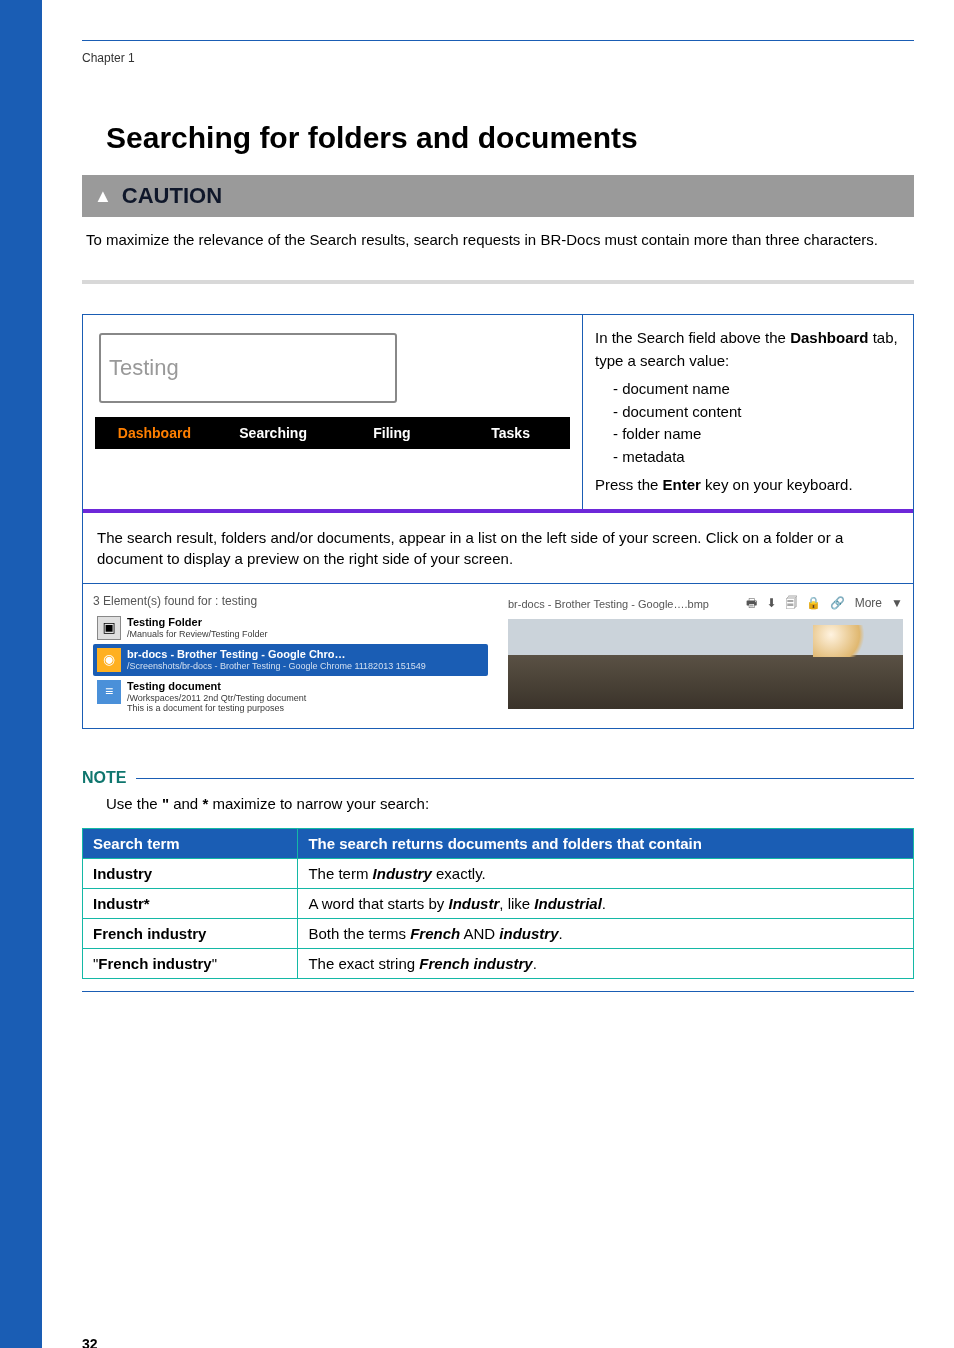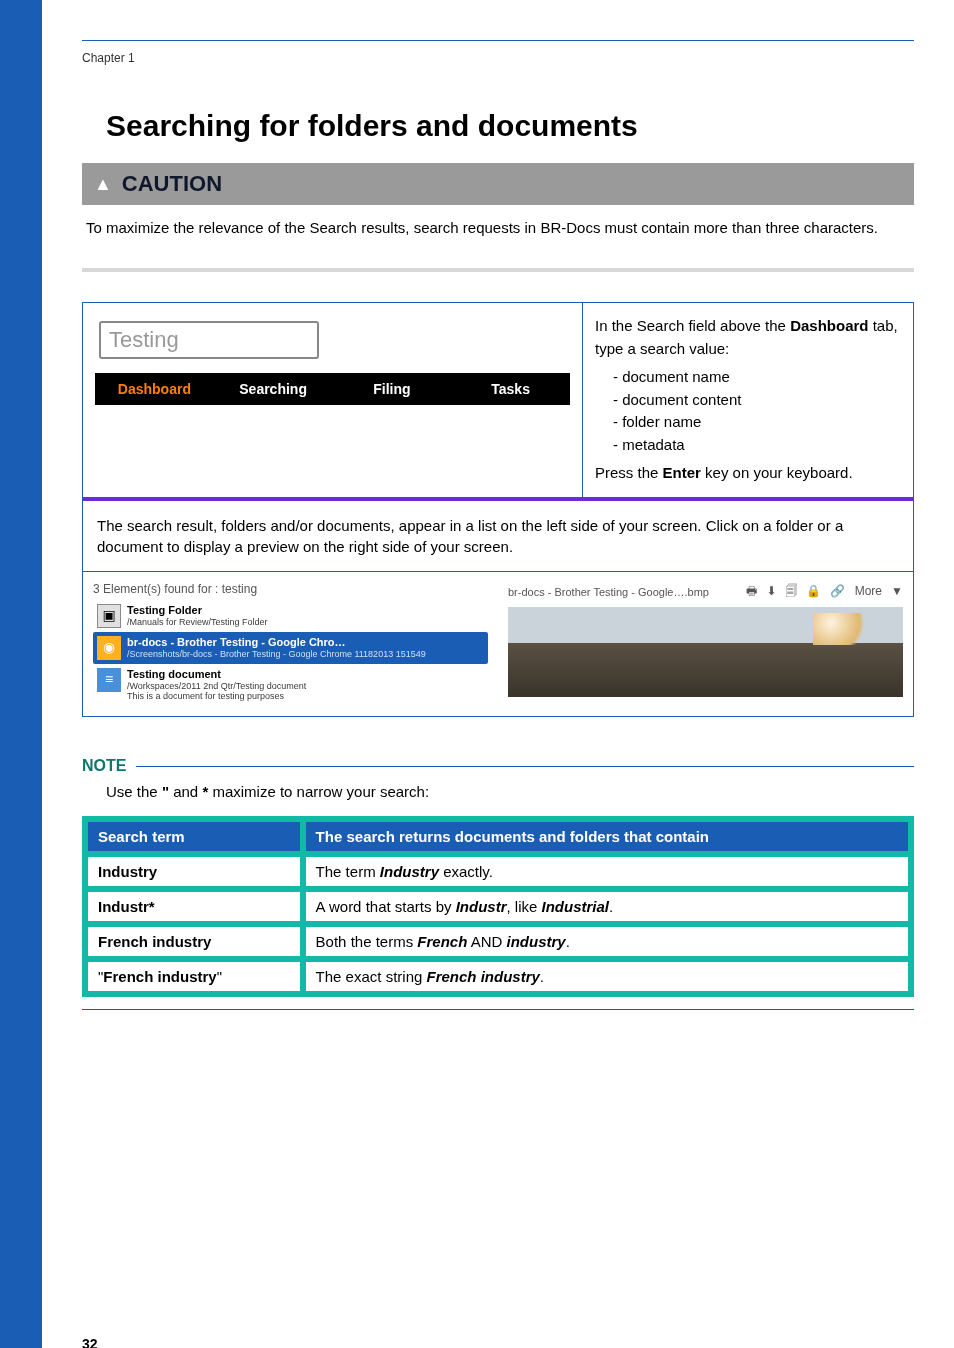--- a/index.html
+++ b/index.html
@@ -1,33 +1,33 @@
 <!DOCTYPE html>
 <html><head>
 <meta charset="utf-8">
 <style>
 *{box-sizing:border-box;margin:0;padding:0}
 body{font-family:Arial,Helvetica,sans-serif;color:#000;background:#fff;width:954px}
 .blue-strip{position:absolute;left:0;top:0;width:42px;height:1348px;background:#1a5db4}
 .page{position:relative;margin-left:42px;width:912px;min-height:1348px}
 .top-rule{margin:40px 40px 0 40px;border-top:1px solid #1a5db4;padding-top:10px}
-.chapter{font-size:12px;color:#333;margin-bottom:44px}
+.chapter{font-size:12px;color:#333;margin-bottom:56px}
 h1{font-size:30px;font-weight:bold;margin:0 40px 20px 64px}
 .caution-box{margin:0 40px;border-bottom:4px solid #d8d8d8}
 .caution-header{background:#9a9a9a;display:flex;align-items:center;padding:8px 12px}
 .caution-header .tri{color:#fff;font-size:18px;margin-right:10px}
 .caution-header .lbl{color:#0f172a;font-size:22px;font-weight:bold}
 .caution-body{padding:12px 4px 30px 4px;font-size:15px;line-height:1.4}
 .section{margin:30px 40px 0 40px;border:1px solid #1a5db4}
 .row1{display:flex}
 .row1 .left{flex:0 0 500px;border-right:1px solid #1a5db4;padding:12px}
 .row1 .right{flex:1;padding:12px;font-size:15px;line-height:1.5}
 .row1 .right ul{list-style:none;padding-left:18px;margin:6px 0}
 .row1 .right ul li::before{content:"- ";white-space:pre}
-.search-field{border:2px solid #888;border-radius:3px;padding:4px 8px;color:#999;font-size:22px;background:#fff;width:220px;margin:6px 4px 14px 4px}
+.search-field{border:2px solid #888;border-radius:3px;padding:20px 8px;color:#999;font-size:22px;background:#fff;width:298px;margin:6px 4px 14px 4px}
 .tabbar{background:#000;display:flex}
 .tabbar div{flex:1;text-align:center;color:#fff;font-weight:bold;font-size:14px;padding:8px 0}
 .tabbar div.active{color:#ff7f00}
 .middle{border-top:4px solid #6d28d9;padding:14px;font-size:15px;line-height:1.4}
 .row2{border-top:1px solid #1a5db4;display:flex}
 .row2 .l{flex:1;padding:10px}
 .row2 .r{flex:1;padding:10px}
 .count{font-size:12px;color:#555;margin-bottom:4px}
 .resitem{display:flex;align-items:flex-start;padding:4px;font-size:11px;line-height:1.2;border-radius:2px}
 .resitem.active{background:#1a5db4;color:#fff}
@@ -39,21 +39,21 @@
 .ic-doc{background:#4a90d9;color:#fff}
 .preview-head{display:flex;align-items:center;justify-content:space-between;font-size:11px;color:#555}
 .preview-head .icons span{margin-left:6px;color:#555;font-size:12px}
 .preview-img{margin-top:4px;width:100%;height:90px;background:linear-gradient(#cbd3da 0%,#cbd3da 40%,#5a5144 40%,#3a332a 100%);position:relative;overflow:hidden}
 .preview-img::after{content:"";position:absolute;right:30px;top:6px;width:60px;height:32px;background:radial-gradient(circle at 30% 30%,#fff3e0,#e0b870 60%,transparent 70%)}
 .note{margin:40px 40px 0 40px}
 .note-h{color:#0f766e;font-weight:bold;font-size:16px;display:flex;align-items:center}
 .note-h .line{flex:1;height:1px;background:#1a5db4;margin-left:10px}
 .note-p{font-size:15px;margin:8px 0 16px 24px}
 table.ops{width:100%;border-collapse:collapse;font-size:15px;margin-top:10px}
-table.ops th,table.ops td{border:6px solid #14b8a6;padding:6px 10px;text-align:left}
+table.ops th,table.ops td{border:1px solid #14b8a6;padding:6px 10px;text-align:left}
 table.ops thead th{background:#1a5db4;color:#fff;font-weight:bold}
 .note-end{height:1px;background:#1a5db4;margin-top:12px}
 .pagenum{position:absolute;bottom:36px;left:40px;font-weight:bold;font-size:14px}
 </style>
 </head>
 <body>
 
 <div class="blue-strip"></div>
 <div class="page">
   <div class="top-rule">

